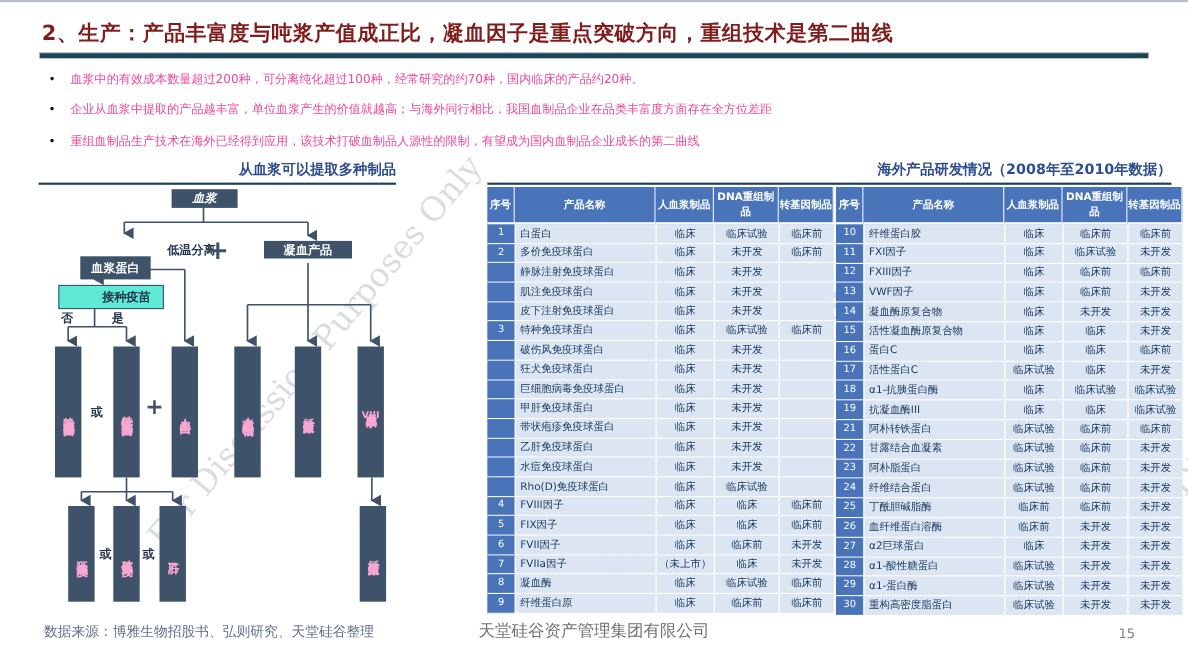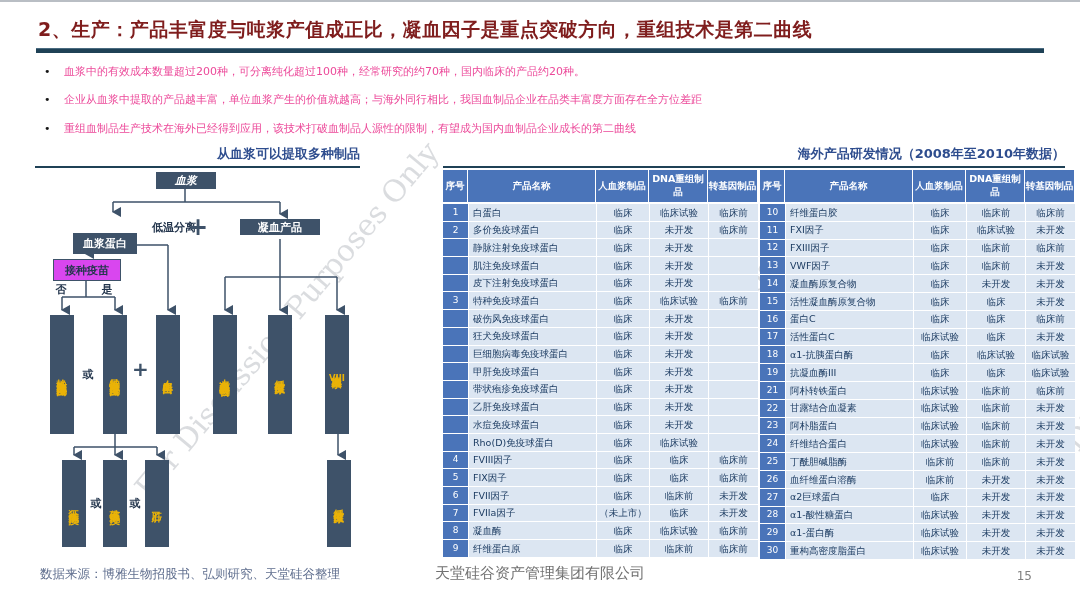--- a/index.html
+++ b/index.html
@@ -23,22 +23,22 @@
   .fig-title{position:absolute;top:143px;font-size:13px;font-weight:bold;color:#2e4d8e;text-align:right;}
   .fig-title.left{left:35px;width:325px;}
   .fig-title.right{left:443px;width:622px;}
   .fig-rule-left{position:absolute;top:164px;left:35px;width:325px;height:2px;background:#1f4156;}
   .fig-rule-right{position:absolute;top:164px;left:443px;width:622px;height:2px;background:#1f4156;}
   
   .diagram{position:absolute;left:30px;top:150px;width:400px;height:412px;}
   .diagram svg.connectors{position:absolute;left:0;top:0;width:400px;height:412px;}
   .dbox{position:absolute;background:#3e5269;color:#fff;display:flex;
     align-items:center;justify-content:center;font-size:11px;font-weight:bold;}
-  .dbox.white{background:#d946ef;color:#24364d;border:1.5px solid #3e5269;}
-  .vbox{position:absolute;background:#3e5269;color:#eab308;width:24px;
+  .dbox.white{background:#5eead4;color:#24364d;border:1.5px solid #3e5269;padding-left:28px;}
+  .vbox{position:absolute;background:#3e5269;color:#f9a8d4;width:24px;
     display:flex;flex-direction:column;align-items:center;justify-content:center;}
   .vtext{writing-mode:vertical-rl;text-orientation:upright;font-size:10.5px;
     font-weight:bold;letter-spacing:1px;line-height:1;}
   .roman{font-size:8.5px;font-weight:bold;margin-top:1px;}
   .dlabel{position:absolute;font-size:11px;font-weight:bold;color:#24364d;text-align:center;}
   .dplus{position:absolute;color:#3e5269;font-weight:bold;line-height:1;}
   
   .tables{position:absolute;left:443px;top:168px;width:622px;display:flex;gap:2px;}
   table.rd{border-collapse:separate;border-spacing:0;table-layout:fixed;width:310px;}
   table.rd th{background:#4a74b9;color:#fff;font-size:9.5px;font-weight:bold;

